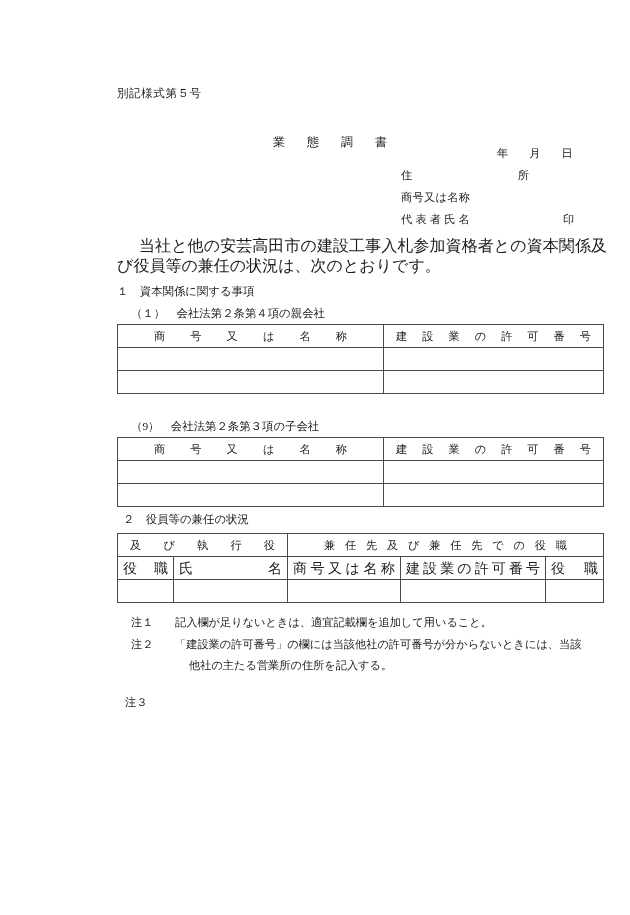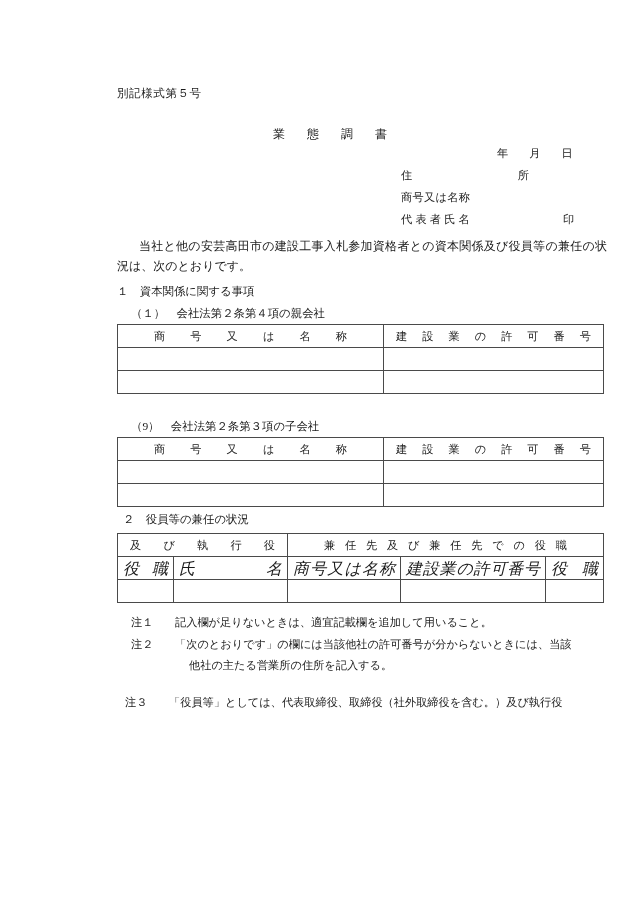--- a/index.html
+++ b/index.html
@@ -36,40 +36,40 @@
     letter-spacing: 0;
   }
 
   
   #form-no {
     left: 72px; top: 88px;
     font-size: 11.5px;
     letter-spacing: 0.6px;
   }
   #doc-title {
-    left: 228px; top: 128px;
+    left: 228px; top: 136px;
     font-size: 12px;
     letter-spacing: 22px;
   }
   #date-line {
     left: 452px; top: 148px;
     font-size: 11.2px;
     letter-spacing: 21px;
   }
   #addr-label  { left: 356px; top: 170px; font-size: 11.2px; letter-spacing: 18px; }
   #name-label  { left: 356px; top: 192px; font-size: 11.2px; letter-spacing: 0.3px; }
   #rep-label   { left: 356px; top: 214px; font-size: 11.2px; letter-spacing: 3.2px; }
   #seal-mark   { left: 518px; top: 214px; font-size: 11.2px; }
 
   
   .para {
     position: absolute;
     left: 72px;
     width: 490px;
-    font-size: 12px;
+    font-size: 16px;
     line-height: 20px;
     text-align: justify;
   }
   #intro-para { top: 236px; text-indent: 22px; }
 
   
   .sec-head {
     position: absolute;
     font-size: 11.4px;
     white-space: pre;
@@ -102,23 +102,22 @@
     text-align-last: justify;
     padding: 0 12px;
     font-size: 11.2px;
     line-height: 21px;
   }
   .spread-tight {
     display: block;
     text-align: justify;
     text-align-last: justify;
     padding: 0 5px;
-    font-size: 16px;
-    line-height: 21px;
-    font-style: italic;
+    font-size: 14px;
+    line-height: 21px;
   }
   .spread-wide {
     display: block;
     text-align: justify;
     text-align-last: justify;
     padding: 0 36px;
     font-size: 11.2px;
     line-height: 21px;
   }
 
@@ -276,22 +275,21 @@
     </tbody>
   </table>
 
   <div class="note-row" id="note-1">
     <span class="note-label">注１</span>
     <div class="note-body">記入欄が足りないときは、適宜記載欄を追加して用いること。</div>
   </div>
 
   <div class="note-row" id="note-2">
     <span class="note-label">注２</span>
-    <div class="note-body">「次のとおりです」の欄には当該他社の許可番号が分からないときには、当該</div>
+    <div class="note-body">「建設業の許可番号」の欄には当該他社の許可番号が分からないときには、当該</div>
     <div class="note-cont">他社の主たる営業所の住所を記入する。</div>
   </div>
 
   <div class="note-row" id="note-3">
     <span class="note-label">注３</span>
-    <div class="note-body">「役員等」としては、代表取締役、取締役（社外取締役を含む。）及び執行役</div>
   </div>
 
 </div>
 
 </body></html>

